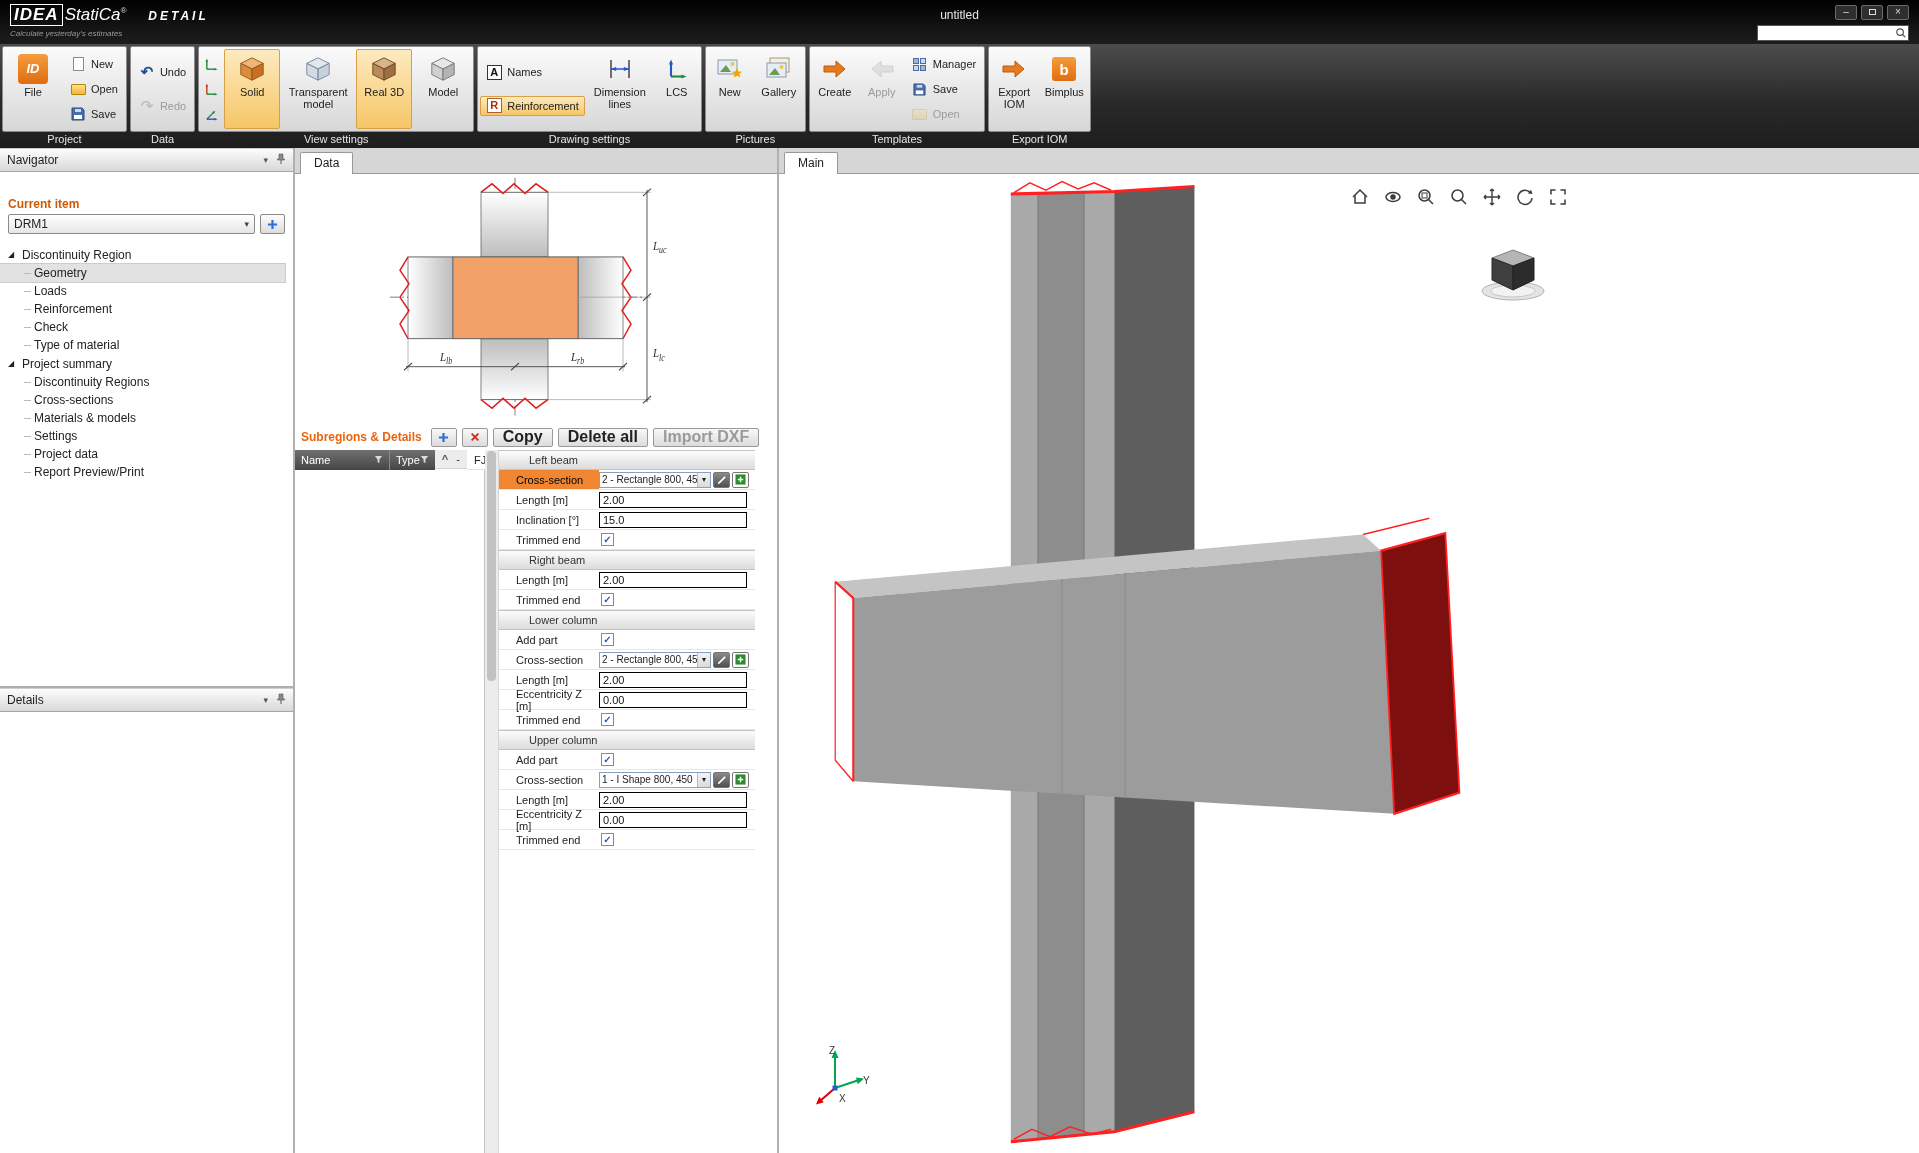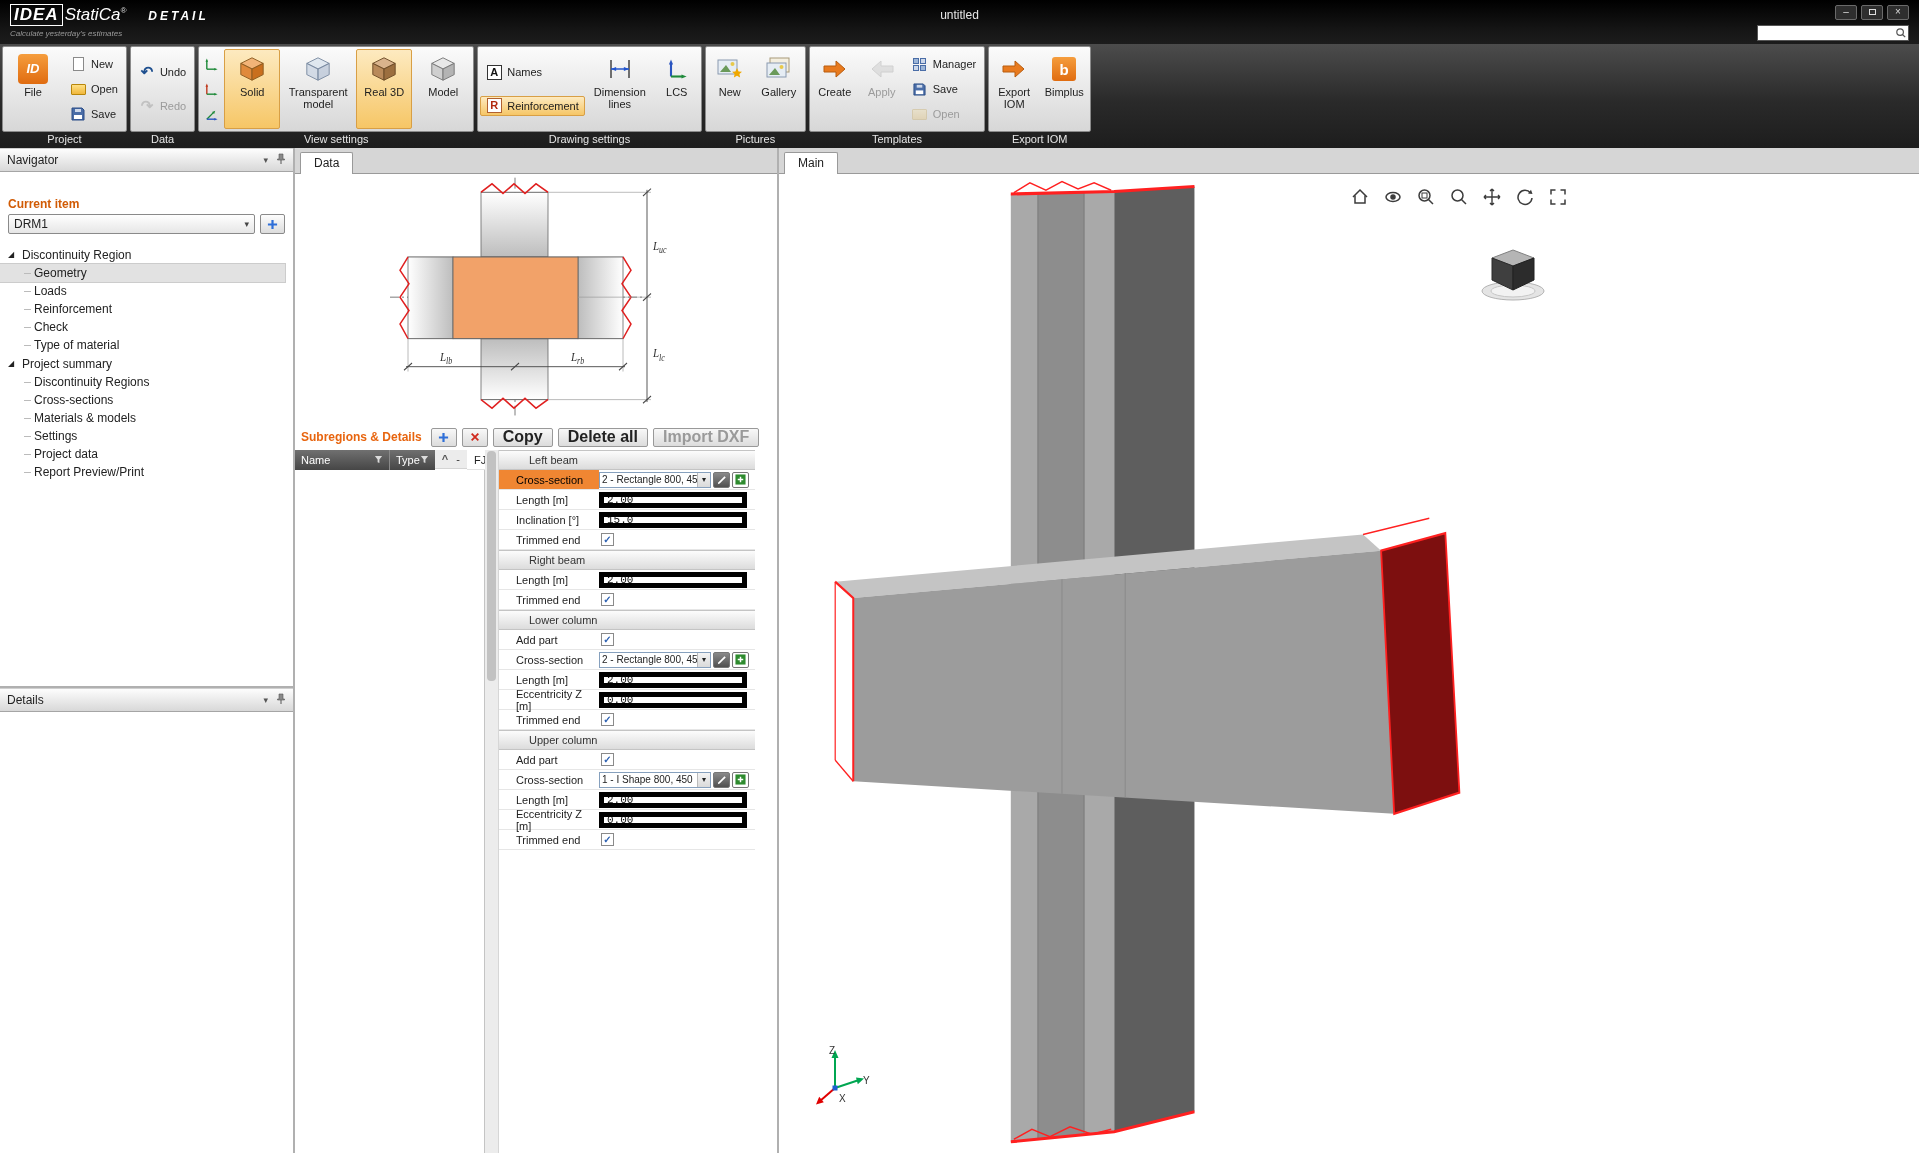--- a/index.html
+++ b/index.html
@@ -103,21 +103,21 @@
 
   .props-wrap{flex:1;display:flex;min-width:0;}
   .props-scrollbar{width:14px;background:#ececec;border-right:1px solid #d6d6d6;position:relative;flex:0 0 auto;}
   .props-scrollbar .thumb{position:absolute;top:1px;left:2px;width:9px;height:230px;background:#c2c2c2;border-radius:4px;}
   .props{width:256px;display:flex;flex-direction:column;font-size:11px;flex:0 0 auto;}
   .prop-header{height:20px;background:linear-gradient(#fcfcfc,#dcdcdc);border-top:1px solid #c4c4c4;border-bottom:1px solid #c4c4c4;display:flex;align-items:center;padding-left:30px;color:#333;flex:0 0 auto;}
   .prop-row{display:flex;height:20px;border-bottom:1px solid #e6e6e6;align-items:center;flex:0 0 auto;}
   .prop-label{width:100px;padding-left:17px;color:#222;height:100%;display:flex;align-items:center;flex:0 0 auto;}
   .prop-label.hl{background:#f08632;color:#000;}
   .prop-ctl{flex:1;display:flex;align-items:center;gap:2px;padding-right:4px;min-width:0;}
-  .prop-input{width:148px;height:16px;border:5px solid #000000;font-size:11px;padding:0 3px;font-family:Liberation Mono, monospace;color:#111;}
+  .prop-input{width:148px;height:16px;border:1px solid #000000;font-size:11px;padding:0 3px;font-family:Liberation Sans, sans-serif;color:#111;}
   .checkbox{width:13px;height:13px;border:1px solid #8a8a8a;background:#fff;display:inline-flex;align-items:center;justify-content:center;font-size:10px;color:#2b5fb0;font-weight:bold;margin-left:2px;}
   .prop-select{width:112px;height:16px;border:1px solid #86a0bd;background:#fff;display:flex;align-items:stretch;font-size:10px;}
   .sel-val{flex:1;padding:0 2px;white-space:nowrap;overflow:hidden;display:flex;align-items:center;}
   .sel-arrow{width:13px;text-align:center;background:linear-gradient(#f4f4f4,#dadada);border-left:1px solid #bbb;font-size:8px;display:flex;align-items:center;justify-content:center;}
   .mini-btn{width:17px;height:16px;border:1px solid #777;display:inline-flex;align-items:center;justify-content:center;padding:0;border-radius:2px;}
   .mini-btn.pencil{background:linear-gradient(#8a8a8a,#4f4f4f);}
   .mini-btn.green{background:#fff;}
 
   
   .viewport{flex:1;position:relative;background:#fff;min-height:0;}

